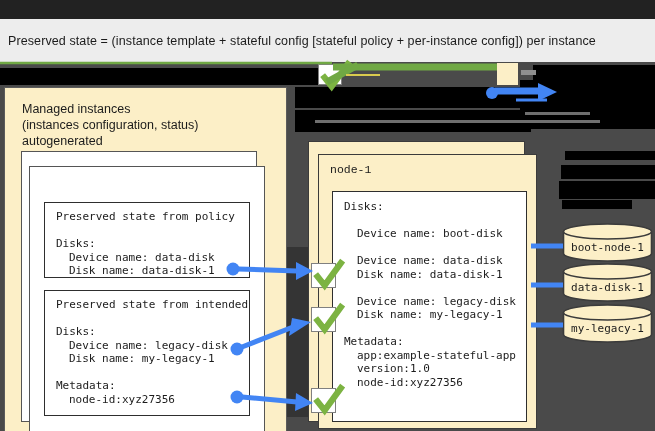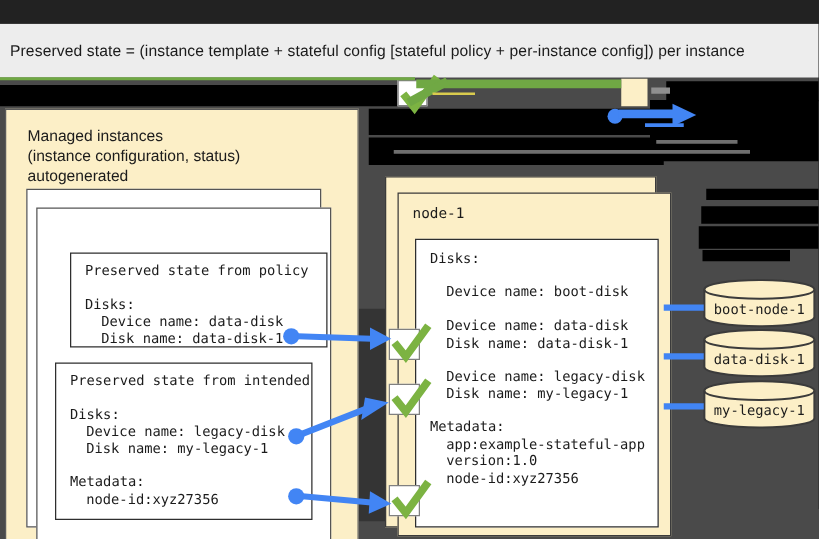--- a/index.html
+++ b/index.html
@@ -20,28 +20,28 @@
   #left-head{left:22px;top:82px;width:250px;font-size:12.5px;color:#1b1b1b;line-height:16px;}
   .b{font-weight:normal;}
   .card{background:#FFF;border:1px solid #555;box-sizing:border-box;}
   #card-back-left{left:21px;top:132px;width:236px;height:271px;}
   #card-front-left{left:29px;top:147px;width:236px;height:270px;}
   .mono{font-family:"DejaVu Sans Mono",monospace;color:#1b1b1b;}
   .mline{font-size:11px;line-height:13.5px;white-space:pre;}
   .gap{height:13.5px;}
   .indent{padding-left:13px;}
   .inner-box{position:absolute;border:1.2px solid #2e2e2e;box-sizing:border-box;background:#FFF;padding:7px 0 0 11px;}
-  #policy-box{left:56px;top:183px;width:206px;height:76px;}
+  #policy-box{left:44px;top:183px;width:206px;height:76px;}
   #configs-box{left:44px;top:271px;width:206px;height:126px;}
   #instance-label{left:41px;top:156px;font-size:11.5px;}
   
   .beige-card{background:#FCEFC7;border:1.2px solid #3b3b3b;box-sizing:border-box;}
   #vm-back{left:308px;top:122px;width:217px;height:281px;}
   #vm-front{left:318px;top:135px;width:219px;height:275px;}
-  #vm-name{left:330px;top:144px;font-size:11.5px;}
+  #vm-name{left:330px;top:144px;font-size:11.5px;font-family:Liberation Mono, monospace;}
   #vm-box{left:332px;top:172px;width:195px;height:231px;background:#FFF;border:1.2px solid #2e2e2e;box-sizing:border-box;padding:8px 0 0 11px;}
   
   .checkbox{position:absolute;width:25px;height:25px;background:#FFF;border:1px solid #808080;box-sizing:border-box;z-index:40;}
   .checkbox svg{position:absolute;left:-2px;top:-9px;width:36px;height:36px;overflow:visible;}
   .checkbox path{stroke:#7CB342;stroke-width:5.5;fill:none;stroke-linecap:butt;}
   #cb-top{left:318px;top:45px;width:24px;height:21px;}
   #cb-data{left:311px;top:244px;}
   #cb-legacy{left:311px;top:288px;}
   #cb-meta{left:311px;top:369px;}
   
@@ -76,21 +76,21 @@
   <div class="abs bar" style="left:559px;top:162px;width:96px;height:18px;"></div>
   <div class="abs bar" style="left:562px;top:181px;width:70px;height:9px;"></div>
   <div class="abs bar" style="left:62px;top:426px;width:593px;height:5px;"></div>
   <div class="abs darkband" style="left:287px;top:228px;width:21px;height:170px;"></div>
 
   <div class="abs beige" style="left:497px;top:44px;width:21px;height:22px;z-index:6;"></div>
 
   <div class="abs beige" id="left-panel"></div>
   <div class="abs" id="left-head">
     <div class="b">Managed instances</div>
-    <div>(instance configuration, status)</div>
+    <div>(instances configuration, status)</div>
     <div class="b">autogenerated</div>
   </div>
 
   <div class="abs card" id="card-back-left"></div>
   <div class="abs card" id="card-front-left"></div>
 
   <div class="inner-box mono" id="policy-box">
     <div class="mline b">Preserved state from policy</div>
     <div class="gap"></div>
     <div class="mline">Disks:</div>

